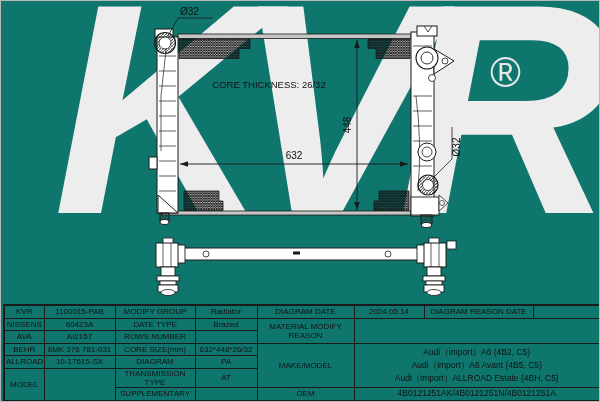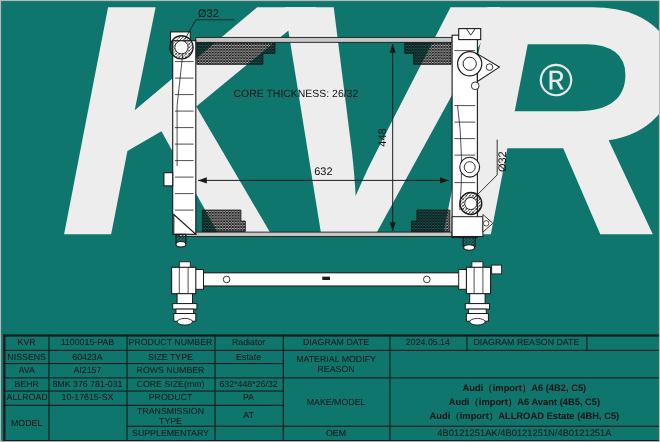--- a/index.html
+++ b/index.html
@@ -10,21 +10,21 @@
     font-weight:bold;font-style:italic;letter-spacing:-0.12em;color:#ededed;
     user-select:none;white-space:nowrap;}
   #wm-reg{position:absolute;left:489px;top:48px;font-size:42px;color:#e7e7e7;
     font-style:normal;font-weight:normal;}
   #drawing{position:absolute;left:0;top:0;}
   #spec-table{position:absolute;left:2px;top:303px;width:596px;height:95px;
     border-collapse:collapse;table-layout:fixed;font-size:8px;color:#111;}
   #spec-table td{border:1px solid #1a1a1a;text-align:center;vertical-align:middle;
     padding:0 1px;overflow:hidden;line-height:9px;}
   #spec-table{border:2px solid #1a1a1a;}
-  .mm-line{line-height:13px;font-size:8.5px;font-weight:bold;}
+  .mm-line{line-height:13px;font-size:8.5px;}
   .oem{font-size:8.5px;}
   svg text{fill:#111;font-family:"Liberation Sans",sans-serif;}
 </style>
 </head>
 <body>
 
 <div id="page">
 
   <div id="watermark">KVR</div>
   <div id="wm-reg">®</div>
@@ -150,32 +150,32 @@
         <col style="width:62px">
       <col style="width:97px">
         <col style="width:70px">
         <col style="width:109px">
         <col style="width:67px">
     </colgroup>
     <tbody>
         <tr style="height:13px">
       <td>KVR</td>
       <td>1100015-PAB</td>
-      <td>PRODUCT NUMBER</td>
+      <td>MODIFY GROUP</td>
       <td>Radiator</td>
       <td>DIAGRAM DATE</td>
       <td>2024.05.14</td>
       <td>DIAGRAM REASON DATE</td>
       <td></td>
     </tr>
     <tr style="height:12px">
       <td>NISSENS</td>
       <td>60423A</td>
-      <td>SIZE TYPE</td>
-      <td>Estate</td>
+      <td>DATE TYPE</td>
+      <td>Brazed</td>
       <td rowspan="2">MATERIAL MODIFY REASON</td>
       <td rowspan="2" colspan="3"></td>
     </tr>
     <tr style="height:13px">
       <td>AVA</td>
       <td>AI2157</td>
       <td>ROWS NUMBER</td>
       <td></td>
     </tr>
     <tr style="height:12px">
@@ -186,21 +186,21 @@
       <td rowspan="3">MAKE/MODEL</td>
       <td rowspan="3" colspan="3">
         <div class="mm-line">Audi（import）A6 (4B2, C5)</div>
         <div class="mm-line">Audi（import）A6 Avant (4B5, C5)</div>
         <div class="mm-line">Audi（import）ALLROAD Estate (4BH, C5)</div>
       </td>
     </tr>
     <tr style="height:13px">
       <td>ALLROAD</td>
       <td>10-17615-SX</td>
-      <td>PRODUCT</td>
+      <td>DIAGRAM</td>
       <td>PA</td>
     </tr>
     <tr style="height:18px">
       <td rowspan="2">MODEL</td>
       <td rowspan="2"></td>
       <td>TRANSMISSION TYPE</td>
       <td>AT</td>
     </tr>
     <tr style="height:14px">
       <td>SUPPLEMENTARY</td>

